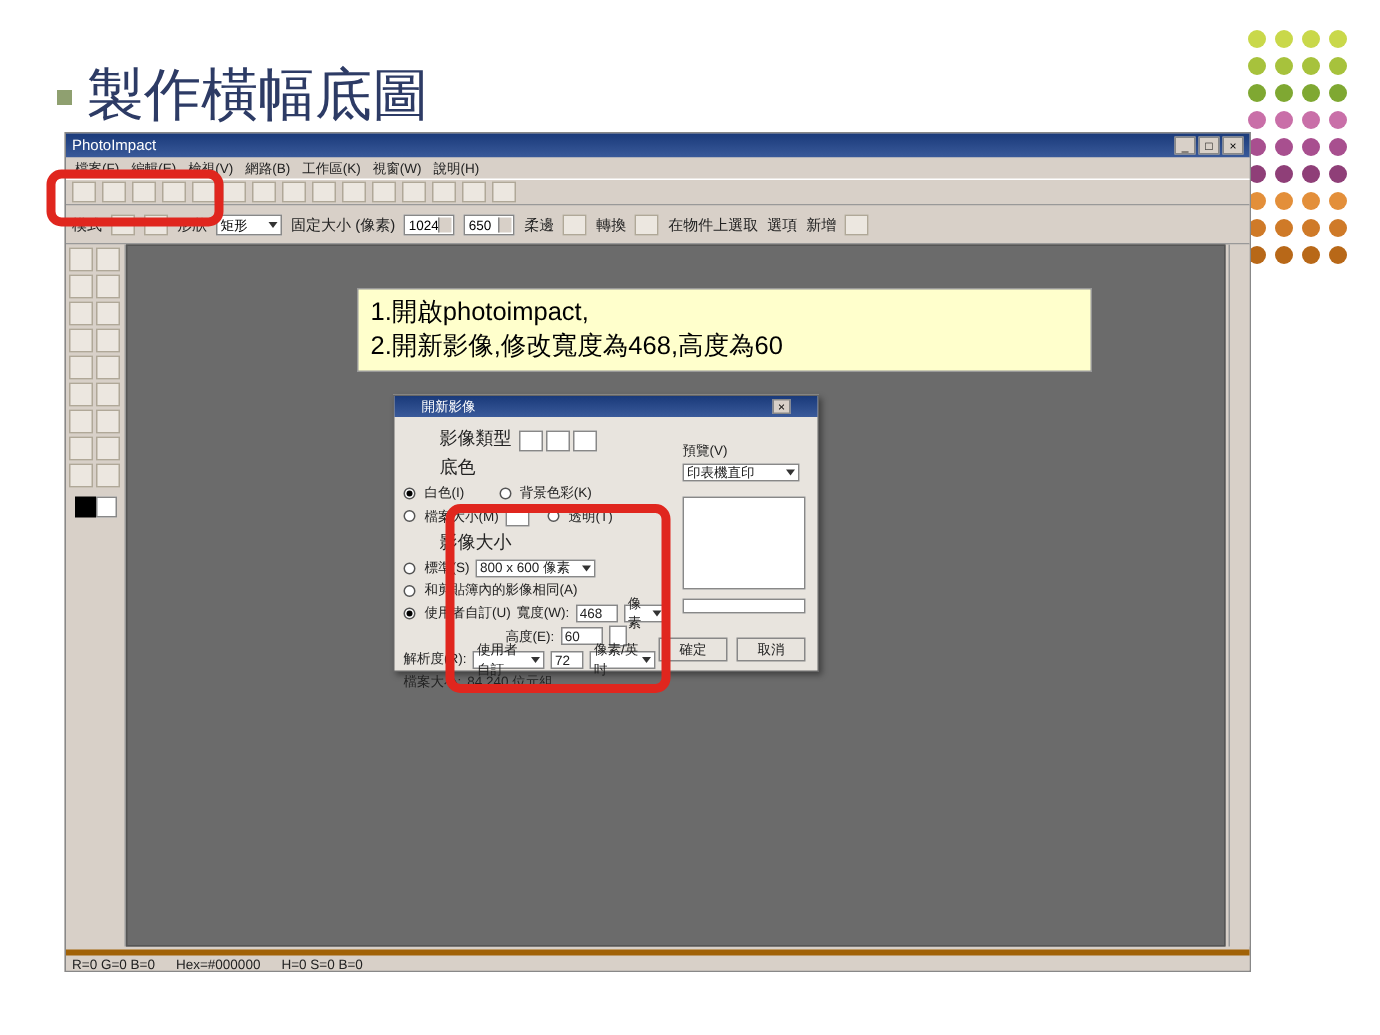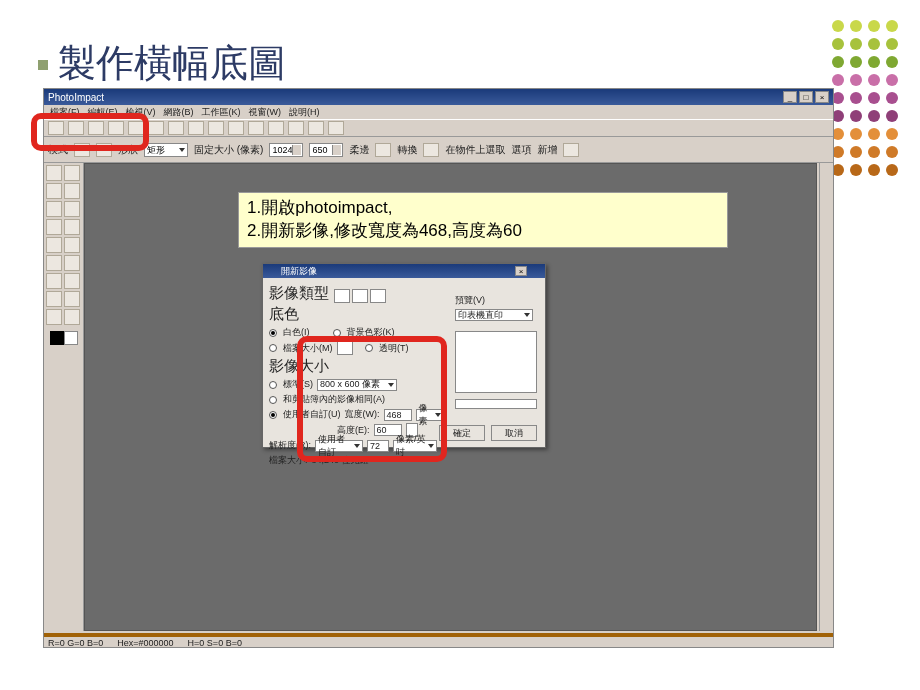--- a/index.html
+++ b/index.html
@@ -29,21 +29,21 @@
   .swatch .fg { width: 14px; height: 14px; background: #000; }
   .swatch .bg { width: 14px; height: 14px; background: #fff; border: 1px solid #888; }
   .statusbar { position: absolute; left: 0; bottom: 0; right: 0; height: 14px; background: #d8d0c8; border-top: 4px solid #a16207; font-size: 9px; padding: 1px 4px; color: #222; display: flex; gap: 14px; }
   .scroll-v { position: absolute; right: 0; top: 74px; bottom: 16px; width: 14px; background: #d8d0c8; border-left: 1px solid #999; }
   .note { position: absolute; left: 238px; top: 192px; width: 490px; height: 56px; background: #ffffcc; border: 1px solid #999; padding: 4px 8px; font-size: 17px; color: #000; line-height: 1.35; }
   .dialog { position: absolute; left: 262px; top: 263px; width: 284px; height: 185px; background: #e8e4de; border: 1px solid #666; font-size: 9px; color: #222; box-shadow: 2px 2px 4px rgba(0,0,0,0.4); }
   .dlg-title { height: 14px; background: linear-gradient(#1a3a7a,#3a5a9a); color: #fff; display: flex; align-items: center; justify-content: space-between; padding: 0 18px; }
   .dlg-close { width: 12px; height: 10px; background: #d8d0c8; border: 1px solid #888; color: #000; font-size: 8px; display: flex; align-items: center; justify-content: center; }
   .dlg-body { padding: 4px 6px; }
   .dlg-sect { margin: 2px 0; }
-  .dlg-lbl { font-size: 15px; }
+  .dlg-lbl { font-size: 12px; margin-left: 24px; }
   .dlg-ico { display: inline-block; width: 16px; height: 14px; background: #fff; border: 1px solid #888; margin-right: 2px; vertical-align: middle; }
   .dlg-row { display: flex; align-items: center; gap: 4px; margin: 2px 0; }
   .radio { width: 8px; height: 8px; border-radius: 50%; border: 1px solid #555; display: inline-block; margin-right: 2px; background: #fff; }
   .radio.on::after { content: ""; display: block; width: 4px; height: 4px; background: #000; border-radius: 50%; margin: 1px; }
   .dlg-input { height: 12px; background: #fff; border: 1px solid #888; padding: 0 2px; display: inline-flex; align-items: center; }
   .dlg-drop { height: 12px; background: #fff; border: 1px solid #888; padding: 0 10px 0 2px; position: relative; display: inline-flex; align-items: center; }
   .dlg-drop::after { content: ""; position: absolute; right: 2px; top: 3px; border-left: 3px solid transparent; border-right: 3px solid transparent; border-top: 4px solid #333; }
   .dlg-preview { position: absolute; right: 8px; top: 30px; width: 82px; }
   .dlg-prev-box { width: 82px; height: 62px; background: #fff; border: 1px solid #888; margin-top: 10px; }
   .dlg-prev-bar { width: 82px; height: 10px; background: #fff; border: 1px solid #888; margin-top: 6px; }

